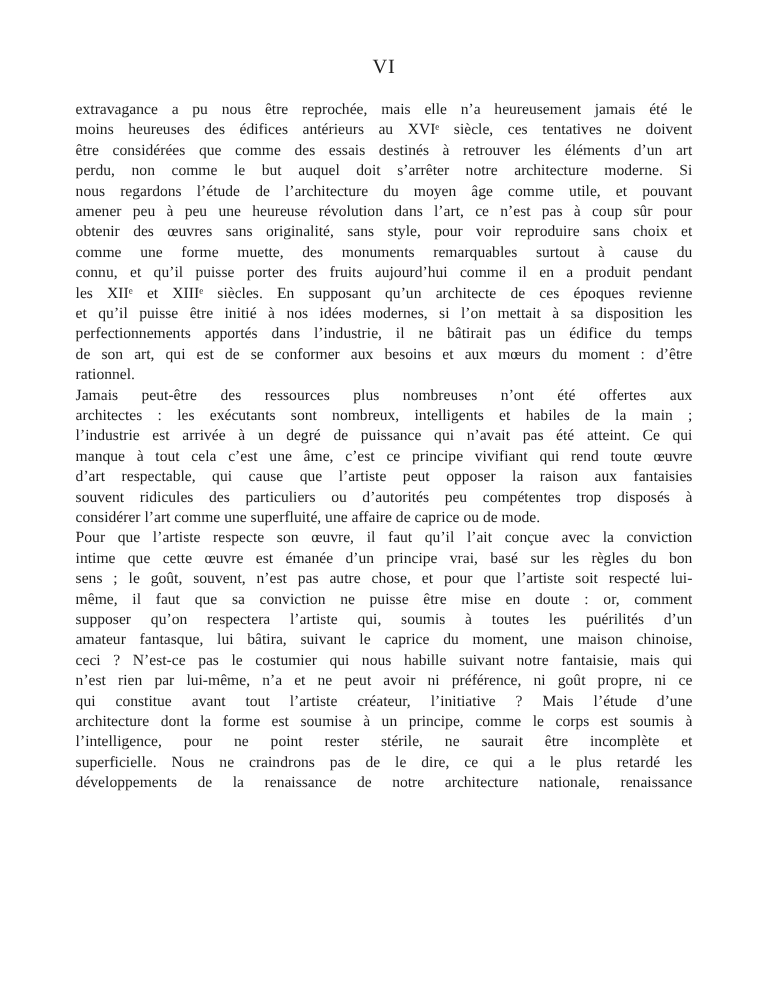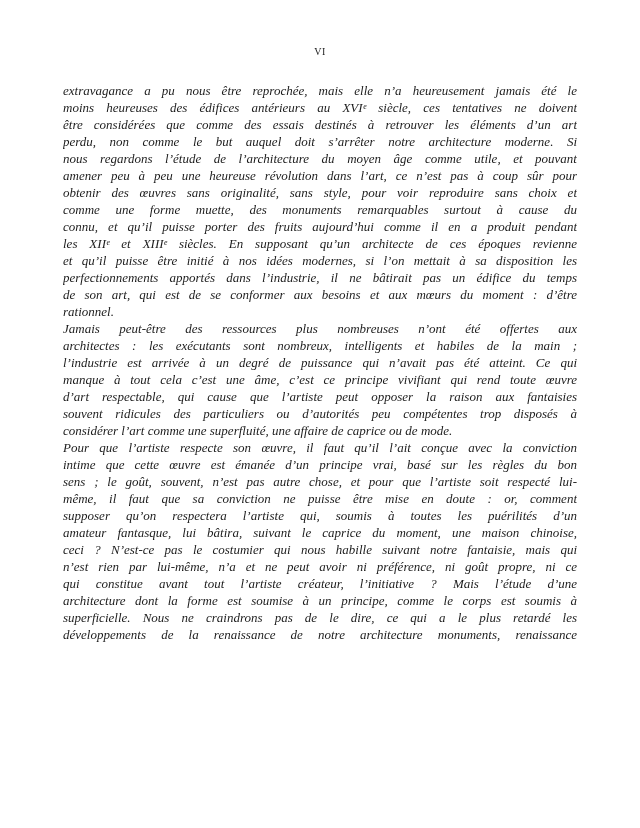--- a/index.html
+++ b/index.html
@@ -15,34 +15,33 @@
     font-family: "Liberation Serif", "DejaVu Serif", serif;
     color: #1c1c1c;
   }
   .page-number {
     position: absolute;
     top: 46px;
     left: 0;
     width: 100%;
     height: 17px;
     text-align: center;
-    font-size: 10px;
+    font-size: 17px;
     letter-spacing: 0.5px;
     color: #222222;
   }
   .text-block {
     position: absolute;
     top: 82px;
     left: 63px;
     width: 514px;
   }
   .para {
     margin: 0;
     padding: 0;
-    font-style: italic;
   }
   .line {
     height: 17px;
     line-height: 17px;
     font-size: 13px;
     overflow: hidden;
     text-align: justify;
     text-align-last: justify;
     text-justify: inter-word;
     white-space: normal;
@@ -86,16 +85,17 @@
       <div class="line">Pour que l’artiste respecte son œuvre, il faut qu’il l’ait conçue avec la conviction</div>
       <div class="line">intime que cette œuvre est émanée d’un principe vrai, basé sur les règles du bon</div>
       <div class="line">sens ; le goût, souvent, n’est pas autre chose, et pour que l’artiste soit respecté lui-</div>
       <div class="line">même, il faut que sa conviction ne puisse être mise en doute : or, comment</div>
       <div class="line">supposer qu’on respectera l’artiste qui, soumis à toutes les puérilités d’un</div>
       <div class="line">amateur fantasque, lui bâtira, suivant le caprice du moment, une maison chinoise,</div>
       <div class="line">ceci ? N’est-ce pas le costumier qui nous habille suivant notre fantaisie, mais qui</div>
       <div class="line">n’est rien par lui-même, n’a et ne peut avoir ni préférence, ni goût propre, ni ce</div>
       <div class="line">qui constitue avant tout l’artiste créateur, l’initiative ? Mais l’étude d’une</div>
       <div class="line">architecture dont la forme est soumise à un principe, comme le corps est soumis à</div>
+      <div class="line">l’intelligence, pour ne point rester stérile, ne saurait être incomplète et</div>
       <div class="line">superficielle. Nous ne craindrons pas de le dire, ce qui a le plus retardé les</div>
-      <div class="line">développements de la renaissance de notre architecture monuments, renaissance</div>
+      <div class="line">développements de la renaissance de notre architecture nationale, renaissance</div>
     </div>
   </div>
 
 </body></html>

